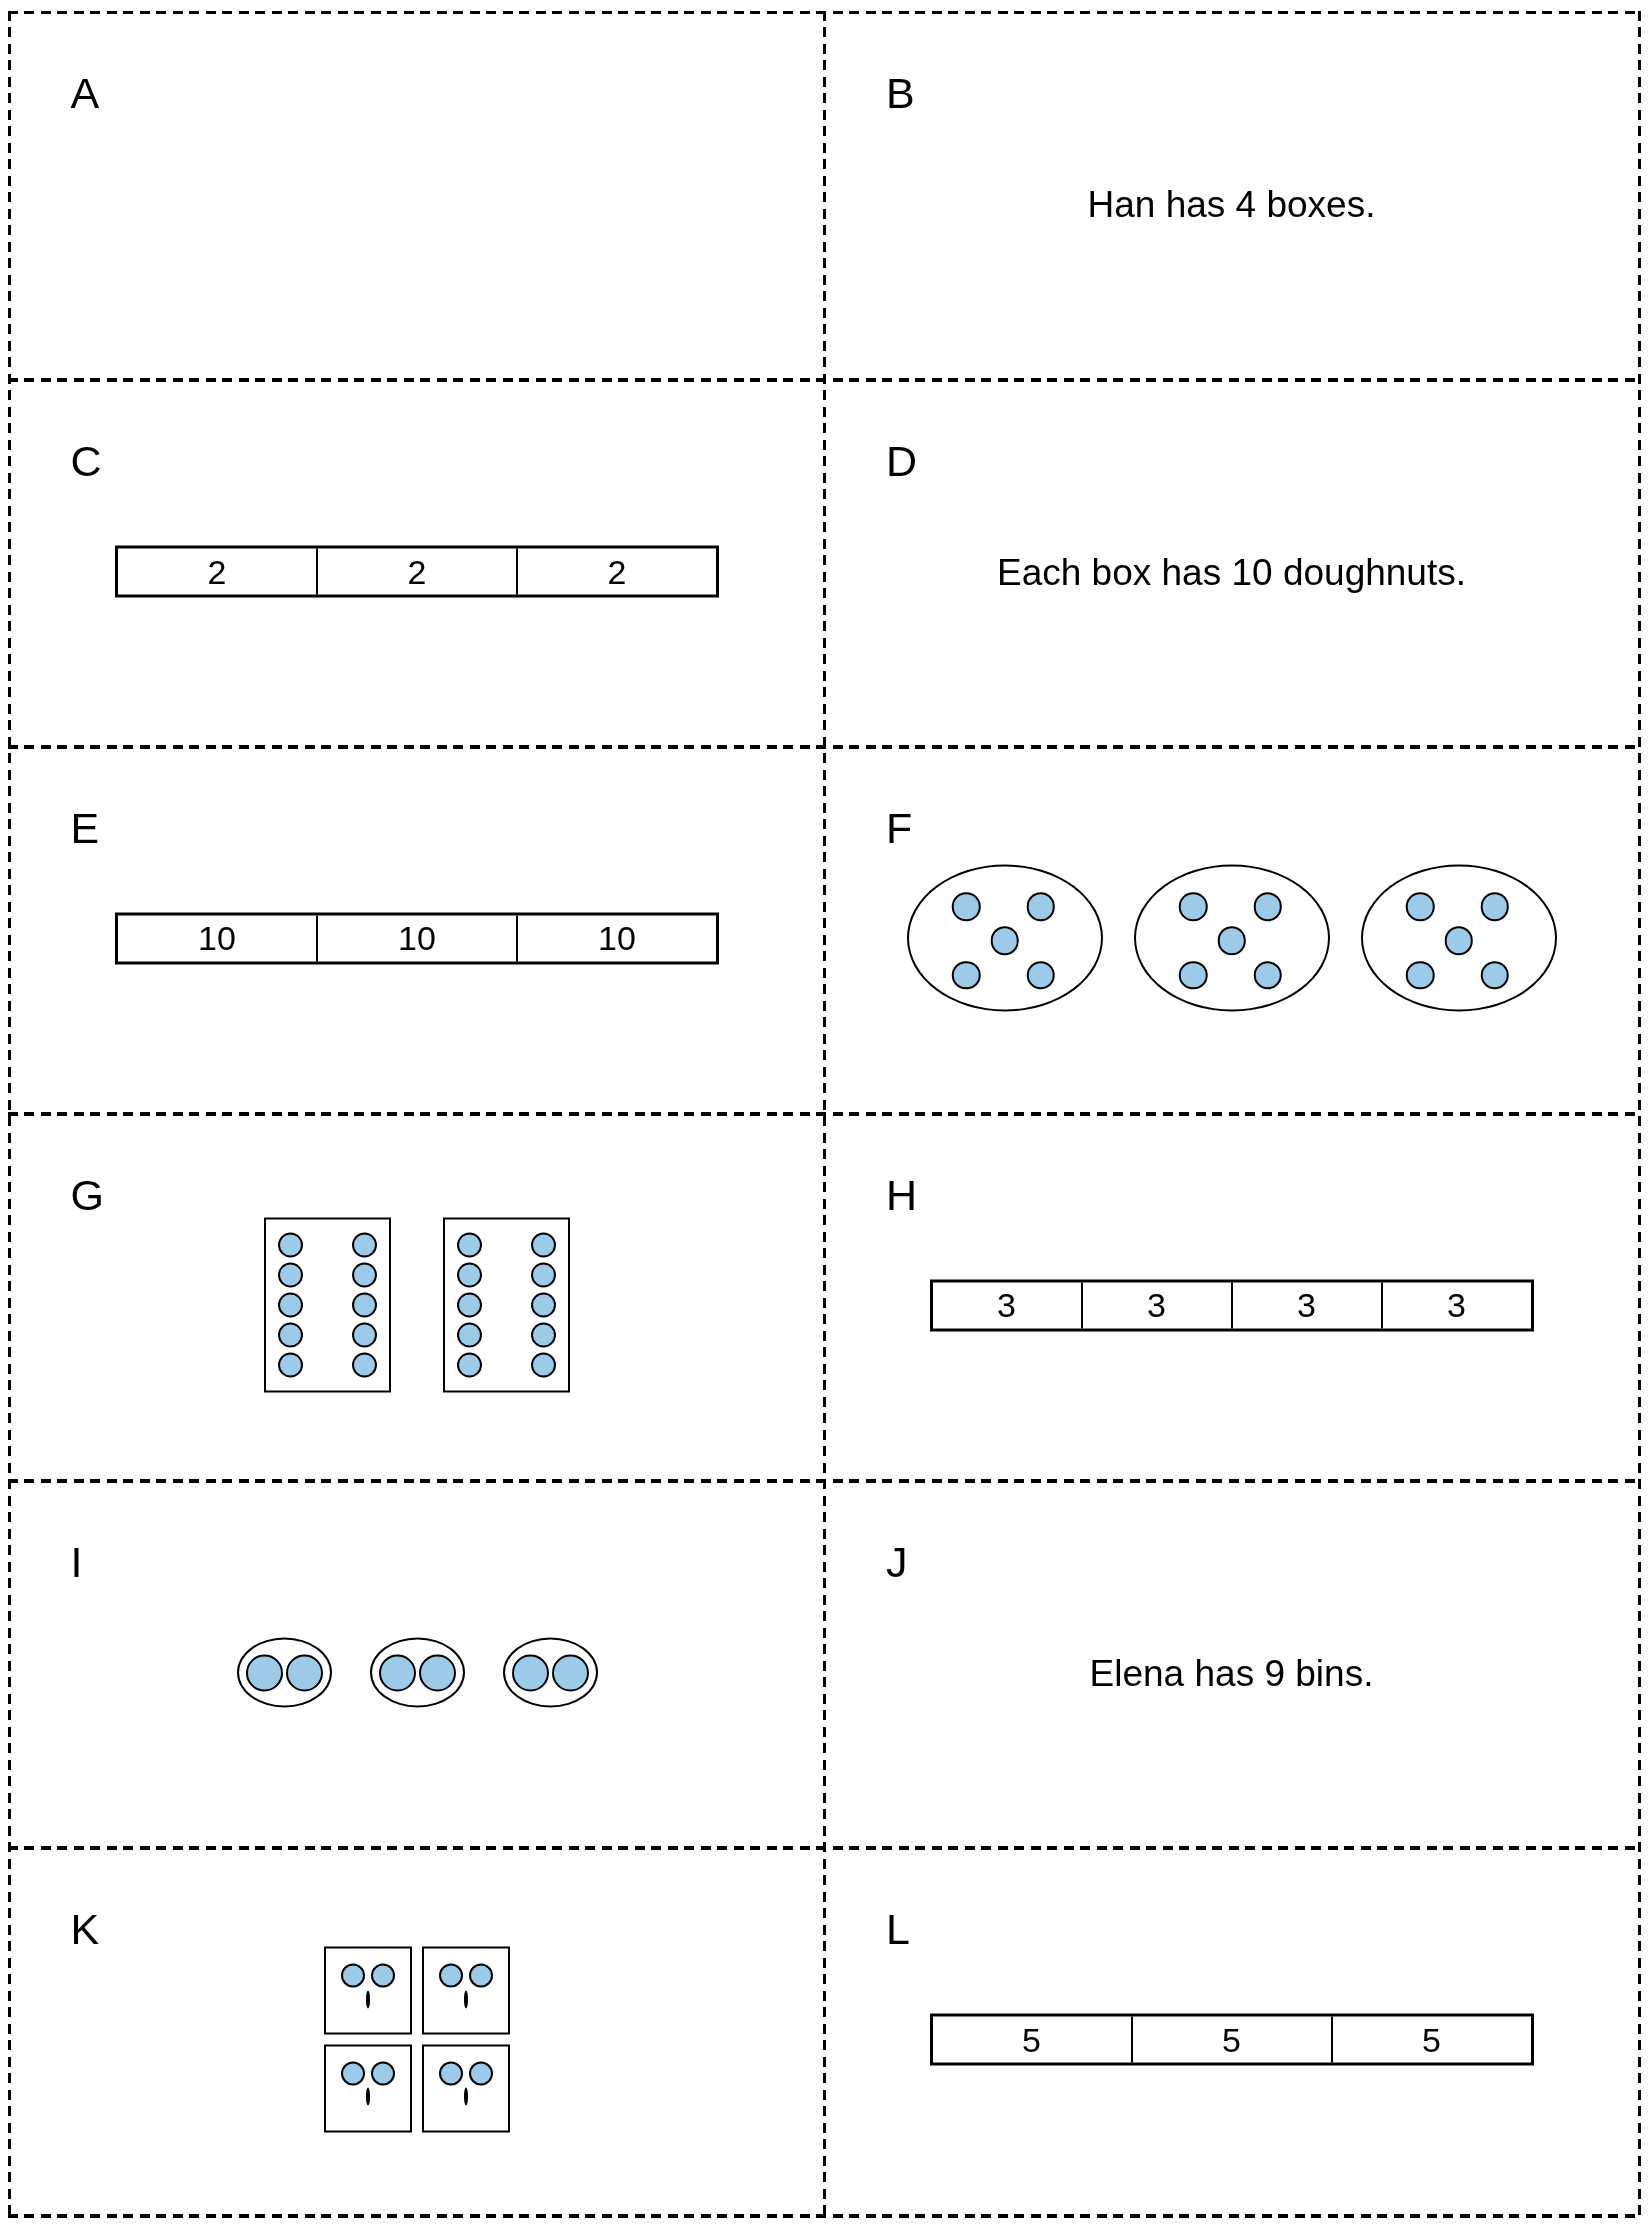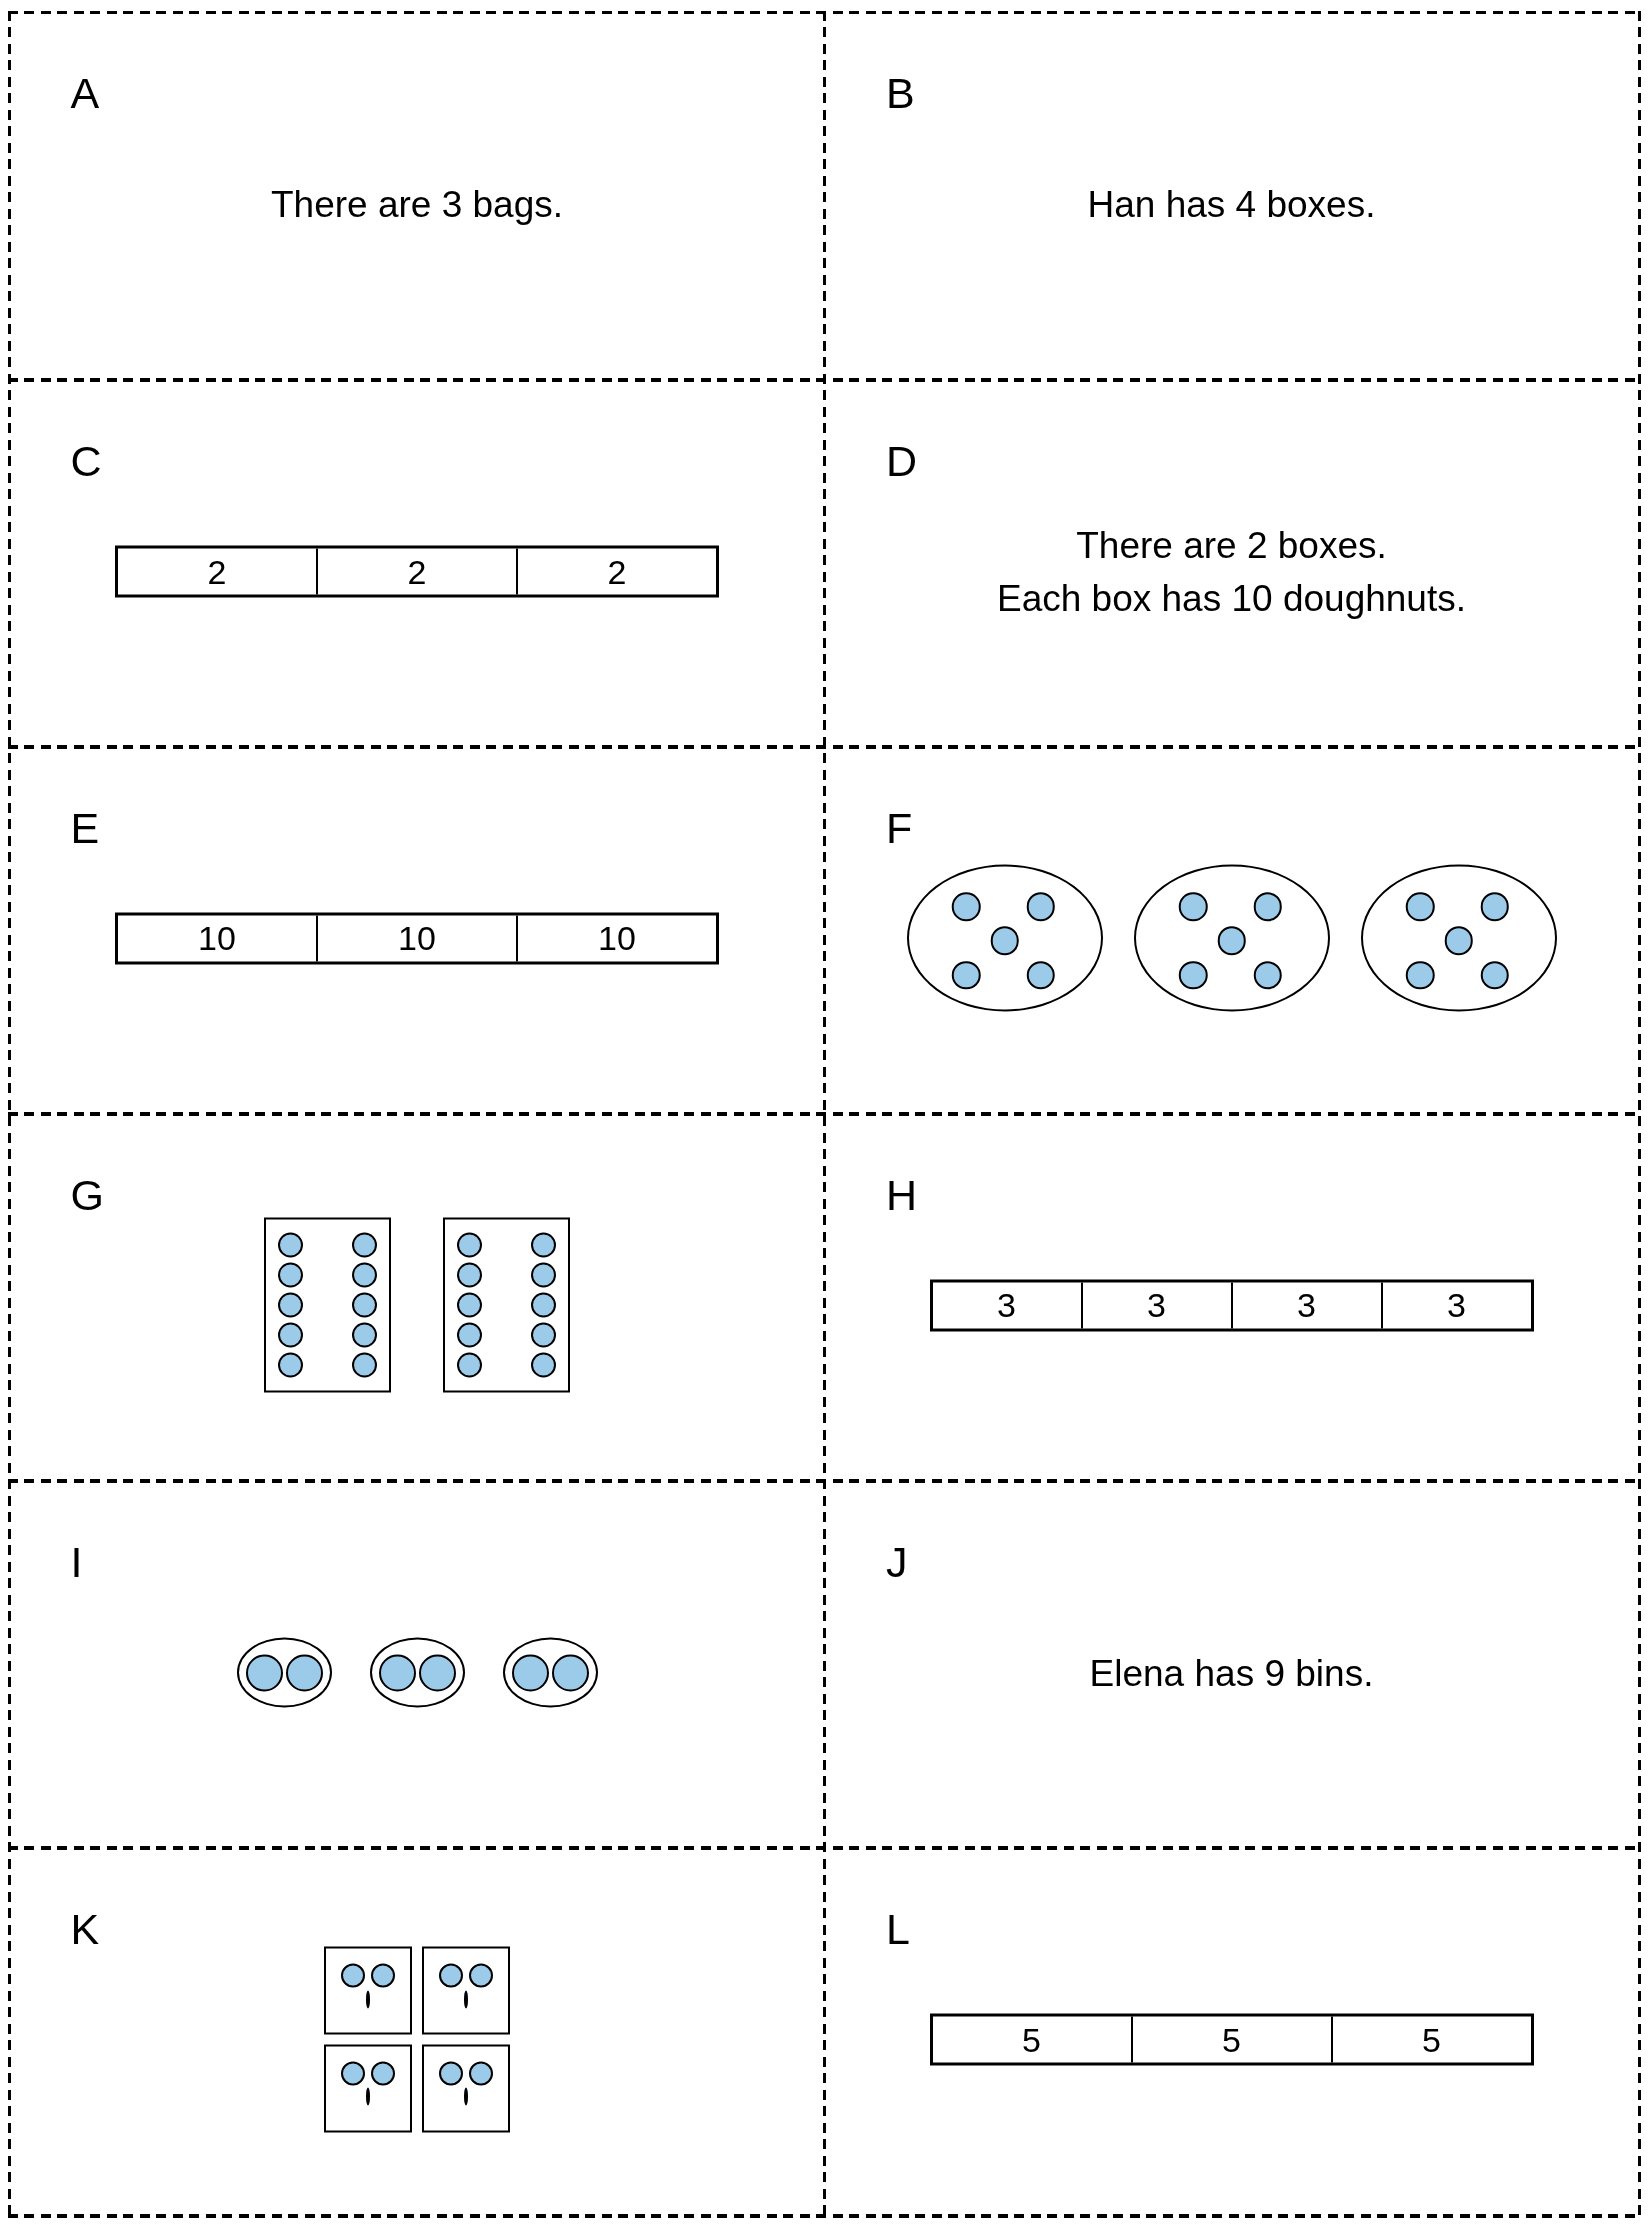--- a/index.html
+++ b/index.html
@@ -70,21 +70,20 @@
       <div class="hline" style="top: 2214px;"></div>
       <div class="vline" style="left: 7.5px;"></div>
       <div class="vline" style="left: 823px;"></div>
       <div class="vline" style="left: 1638px;"></div>
     </div>
   <div id="cards">
       <section class="card" style="left: 10.5px; top: 14.2px; width: 813px; height: 364px;">
         <div class="card-letter">A</div>
         <div class="card-content">
           <div class="text-block">
-            <div class="text-line">There are 3 bags.</div>
           </div>
         </div>
       </section>
       <section class="card" style="left: 826px; top: 14.2px; width: 811px; height: 364px;">
         <div class="card-letter">B</div>
         <div class="card-content">
           <div class="text-block">
             <div class="text-line">Han has 4 boxes.</div>
           </div>
         </div>
@@ -96,21 +95,20 @@
             <div class="tape-cell">2</div>
             <div class="tape-cell">2</div>
             <div class="tape-cell">2</div>
           </div>
         </div>
       </section>
       <section class="card" style="left: 826px; top: 382px; width: 811px; height: 364px;">
         <div class="card-letter">D</div>
         <div class="card-content">
           <div class="text-block">
-            <div class="text-line">There are 2 boxes.</div>
             <div class="text-line">Each box has 10 doughnuts.</div>
           </div>
         </div>
       </section>
       <section class="card" style="left: 10.5px; top: 749px; width: 813px; height: 363px;">
         <div class="card-letter">E</div>
         <div class="card-content">
           <div class="tape">
             <div class="tape-cell">10</div>
             <div class="tape-cell">10</div>

